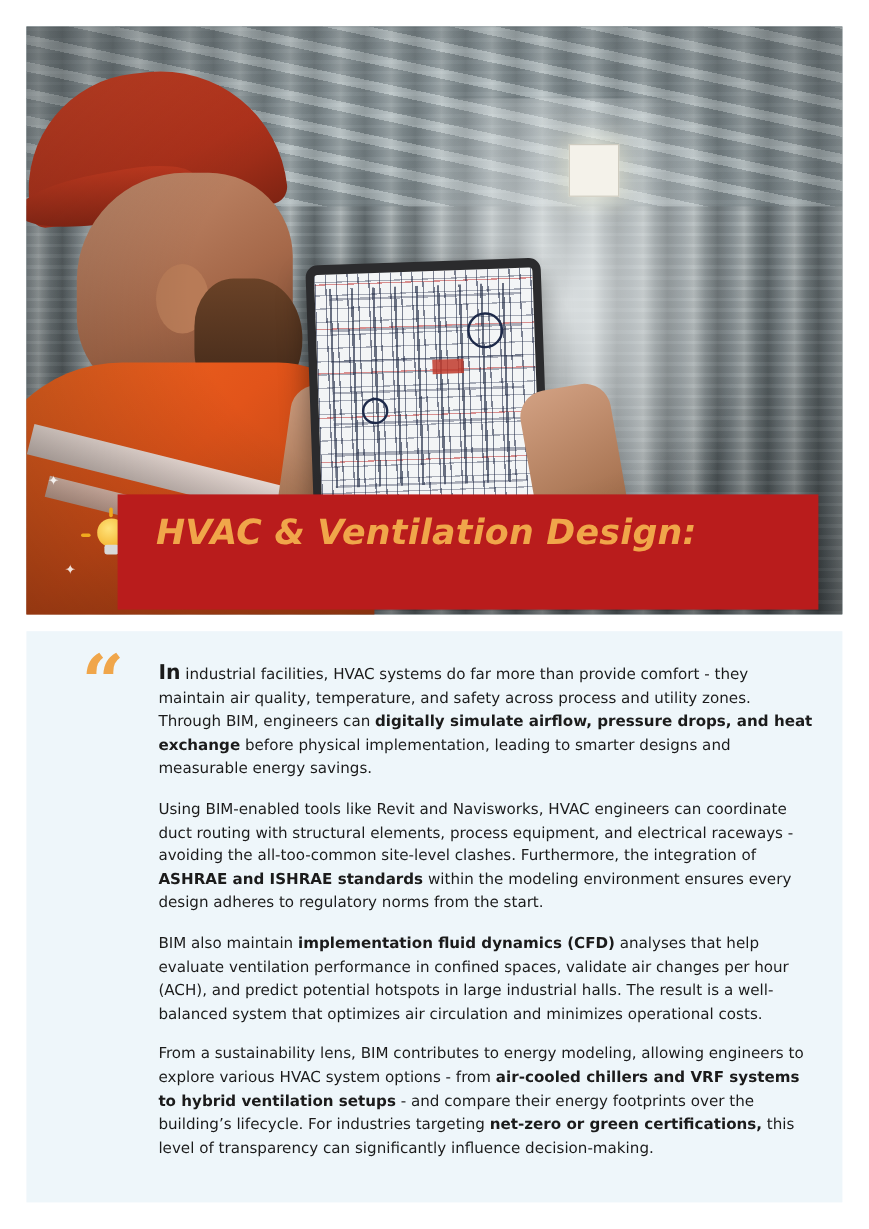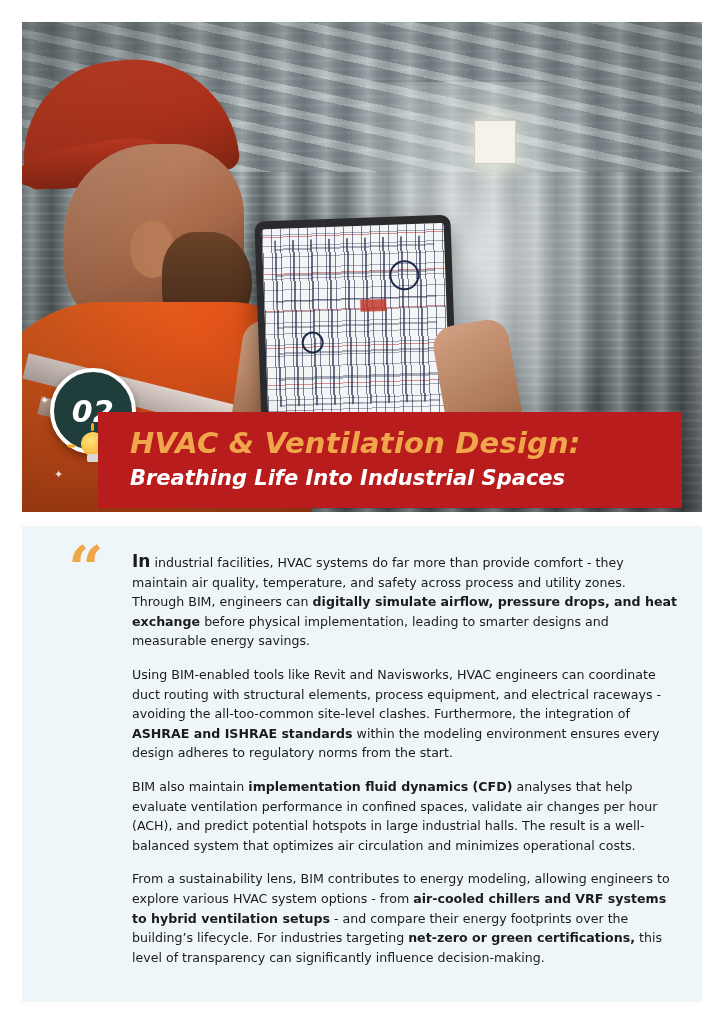--- a/index.html
+++ b/index.html
@@ -321,38 +321,34 @@
         <div class="circle2"></div>
         <div class="redmark"></div>
       </div>
     </div>
 
     <div class="hand right"></div>
     <div class="vignette"></div>
   </div>
 
   <div class="badge-wrap">
-    <div class="badge">
-      <span>02</span>
-    </div>
     <div class="bulb">
       <div class="glass"></div>
       <div class="base"></div>
       <div class="ray" style="left:-4px; top:10px; transform:rotate(90deg);"></div>
       <div class="ray" style="left:34px; top:10px; transform:rotate(90deg);"></div>
       <div class="ray" style="left:17px; top:-9px;"></div>
     </div>
     <span class="spark" style="left:0px; top:26px;">✦</span>
     <span class="spark" style="left:96px; top:44px;">✦</span>
     <span class="spark" style="left:14px; top:100px;">✦</span>
   </div>
 
   <div class="banner">
     <div class="t1">HVAC &amp; Ventilation Design:</div>
-    <div class="t2">Breathing Life Into Industrial Spaces</div>
   </div>
 
   <div class="panel">
     <div class="quote-mark">“</div>
     <div class="copy" id="copy">
         <p><b class="lead-in">In</b><span> industrial facilities, HVAC systems do far more than provide comfort - they maintain air quality, temperature, and safety across process and utility zones. Through BIM, engineers can </span><b>digitally simulate airflow, pressure drops, and heat exchange</b><span> before physical implementation, leading to smarter designs and measurable energy savings.</span></p>
         <p><span>Using BIM-enabled tools like Revit and Navisworks, HVAC engineers can coordinate duct routing with structural elements, process equipment, and electrical raceways - avoiding the all-too-common site-level clashes. Furthermore, the integration of </span><b>ASHRAE and ISHRAE standards</b><span> within the modeling environment ensures every design adheres to regulatory norms from the start.</span></p>
         <p><span>BIM also maintain </span><b>implementation fluid dynamics (CFD)</b><span> analyses that help evaluate ventilation performance in confined spaces, validate air changes per hour (ACH), and predict potential hotspots in large industrial halls. The result is a well-balanced system that optimizes air circulation and minimizes operational costs.</span></p>
         <p><span>From a sustainability lens, BIM contributes to energy modeling, allowing engineers to explore various HVAC system options - from </span><b>air-cooled chillers and VRF systems to hybrid ventilation setups</b><span> - and compare their energy footprints over the building’s lifecycle. For industries targeting </span><b>net-zero or green certifications,</b><span> this level of transparency can significantly influence decision-making.</span></p>
       </div>

